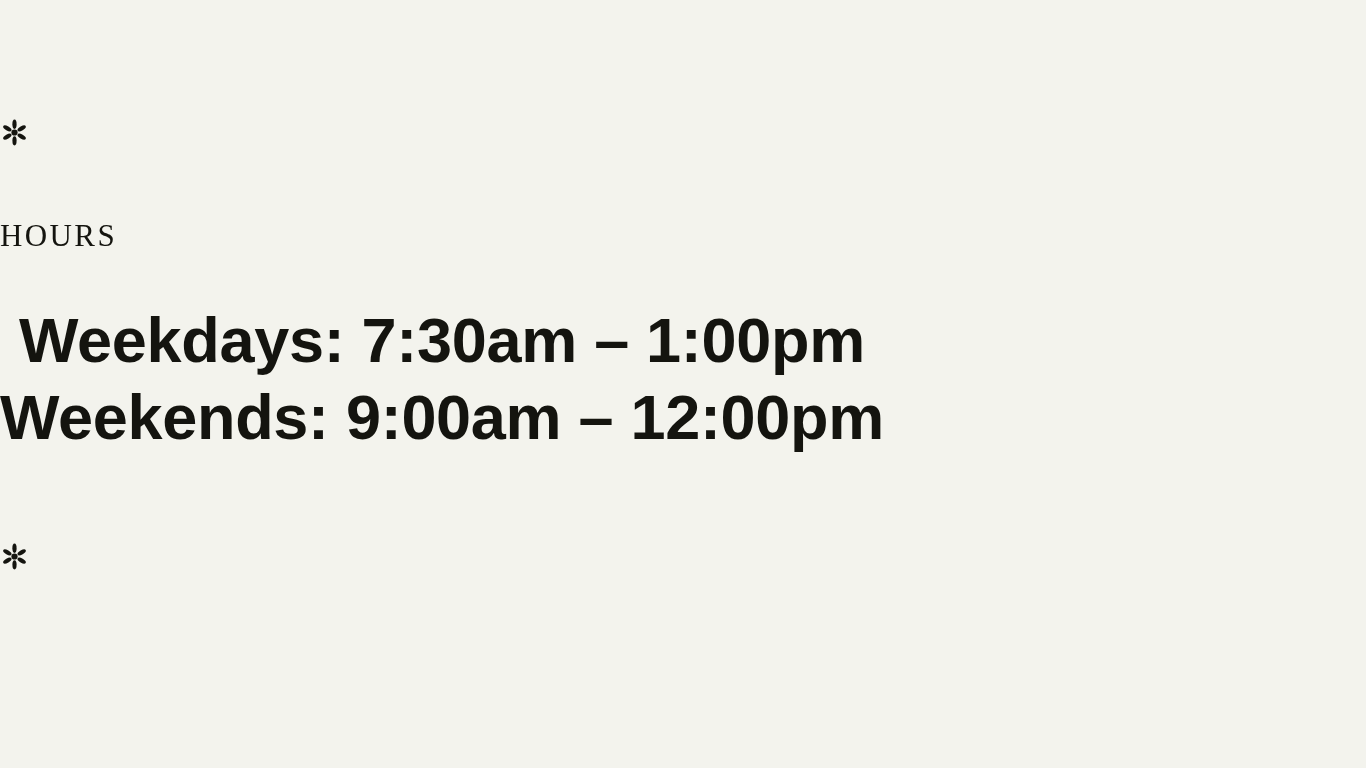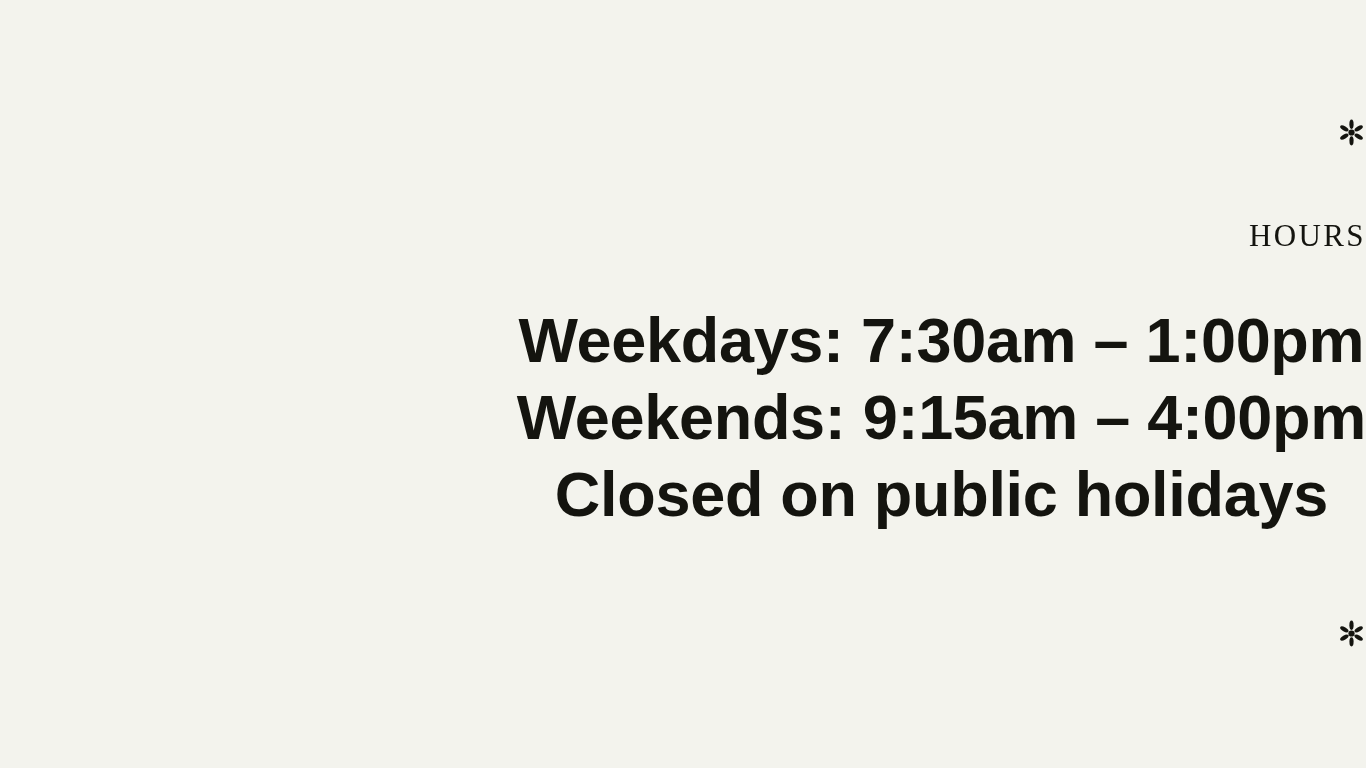--- a/index.html
+++ b/index.html
@@ -15,21 +15,21 @@
     -webkit-font-smoothing: antialiased;
     overflow: hidden;
   }
 
   .card {
     width: 1366px;
     height: 608px;
     box-sizing: border-box;
     display: flex;
     flex-direction: column;
-    align-items: flex-end;
+    align-items: flex-start;
     justify-content: flex-start;
     background: #f3f3ed;
     color: #14140f;
     text-align: center;
   }
 
   
   .ornament {
     display: block;
     line-height: 1;
@@ -91,22 +91,21 @@
           <ellipse cx="20" cy="8.6" rx="2.9" ry="6.4" transform="rotate(300 20 20)"></ellipse>
         </g>
       </g>
     </svg>
   </span>
 
   <div class="eyebrow">HOURS</div>
 
   <ul class="hours-list">
     <li class="hours-line">Weekdays: 7:30am – 1:00pm</li>
-    <li class="hours-line">Weekends: 9:15am – 4:00pm</li>
-    <li class="hours-line">Closed on public holidays</li>
+    <li class="hours-line">Weekends: 9:00am – 12:00pm</li>
   </ul>
 
   <span class="ornament ornament-bottom">
     <svg width="29" height="29" viewBox="0 0 40 40" aria-hidden="true">
       <g fill="#14140f">
         <circle cx="20" cy="20" r="4.3"></circle>
         <g>
           <ellipse cx="20" cy="8.6" rx="2.9" ry="6.4"></ellipse>
           <ellipse cx="20" cy="8.6" rx="2.9" ry="6.4" transform="rotate(60 20 20)"></ellipse>
           <ellipse cx="20" cy="8.6" rx="2.9" ry="6.4" transform="rotate(120 20 20)"></ellipse>

